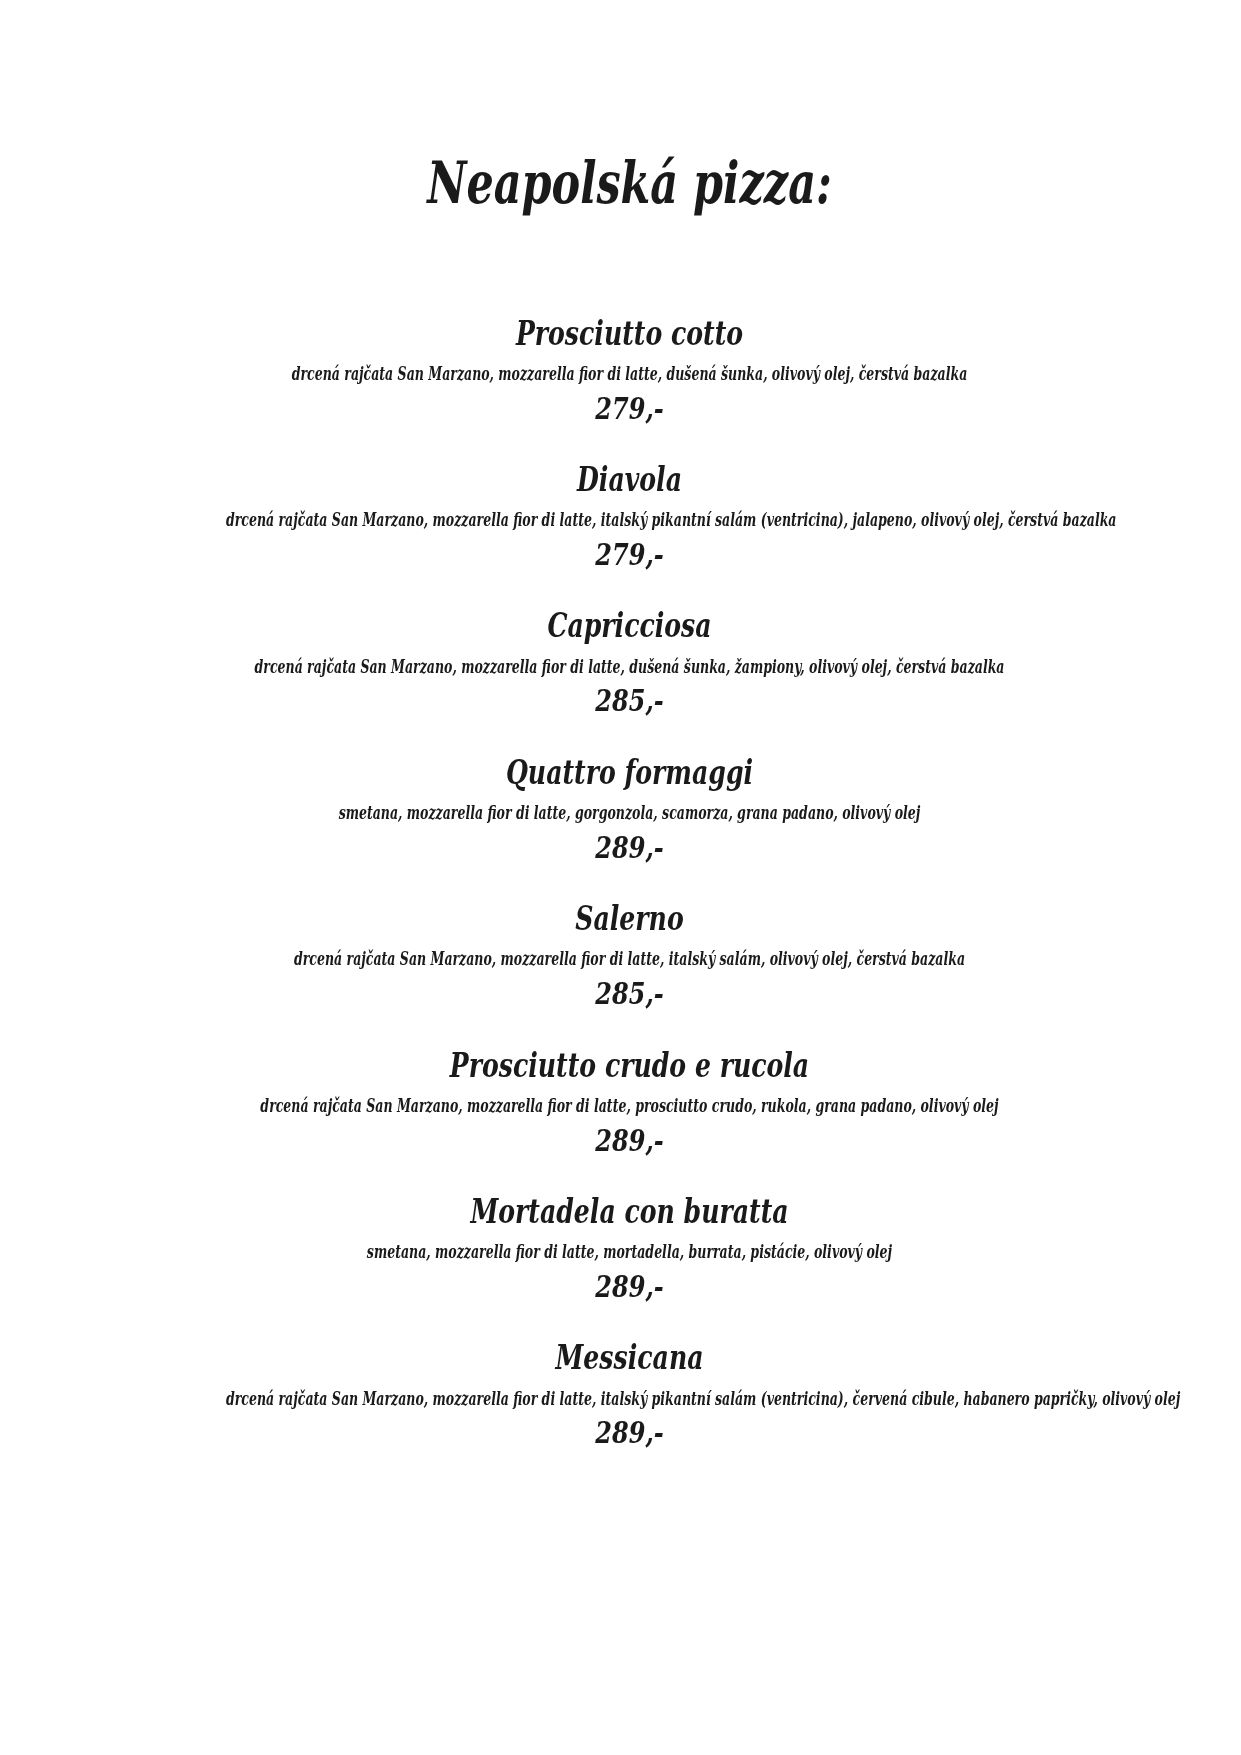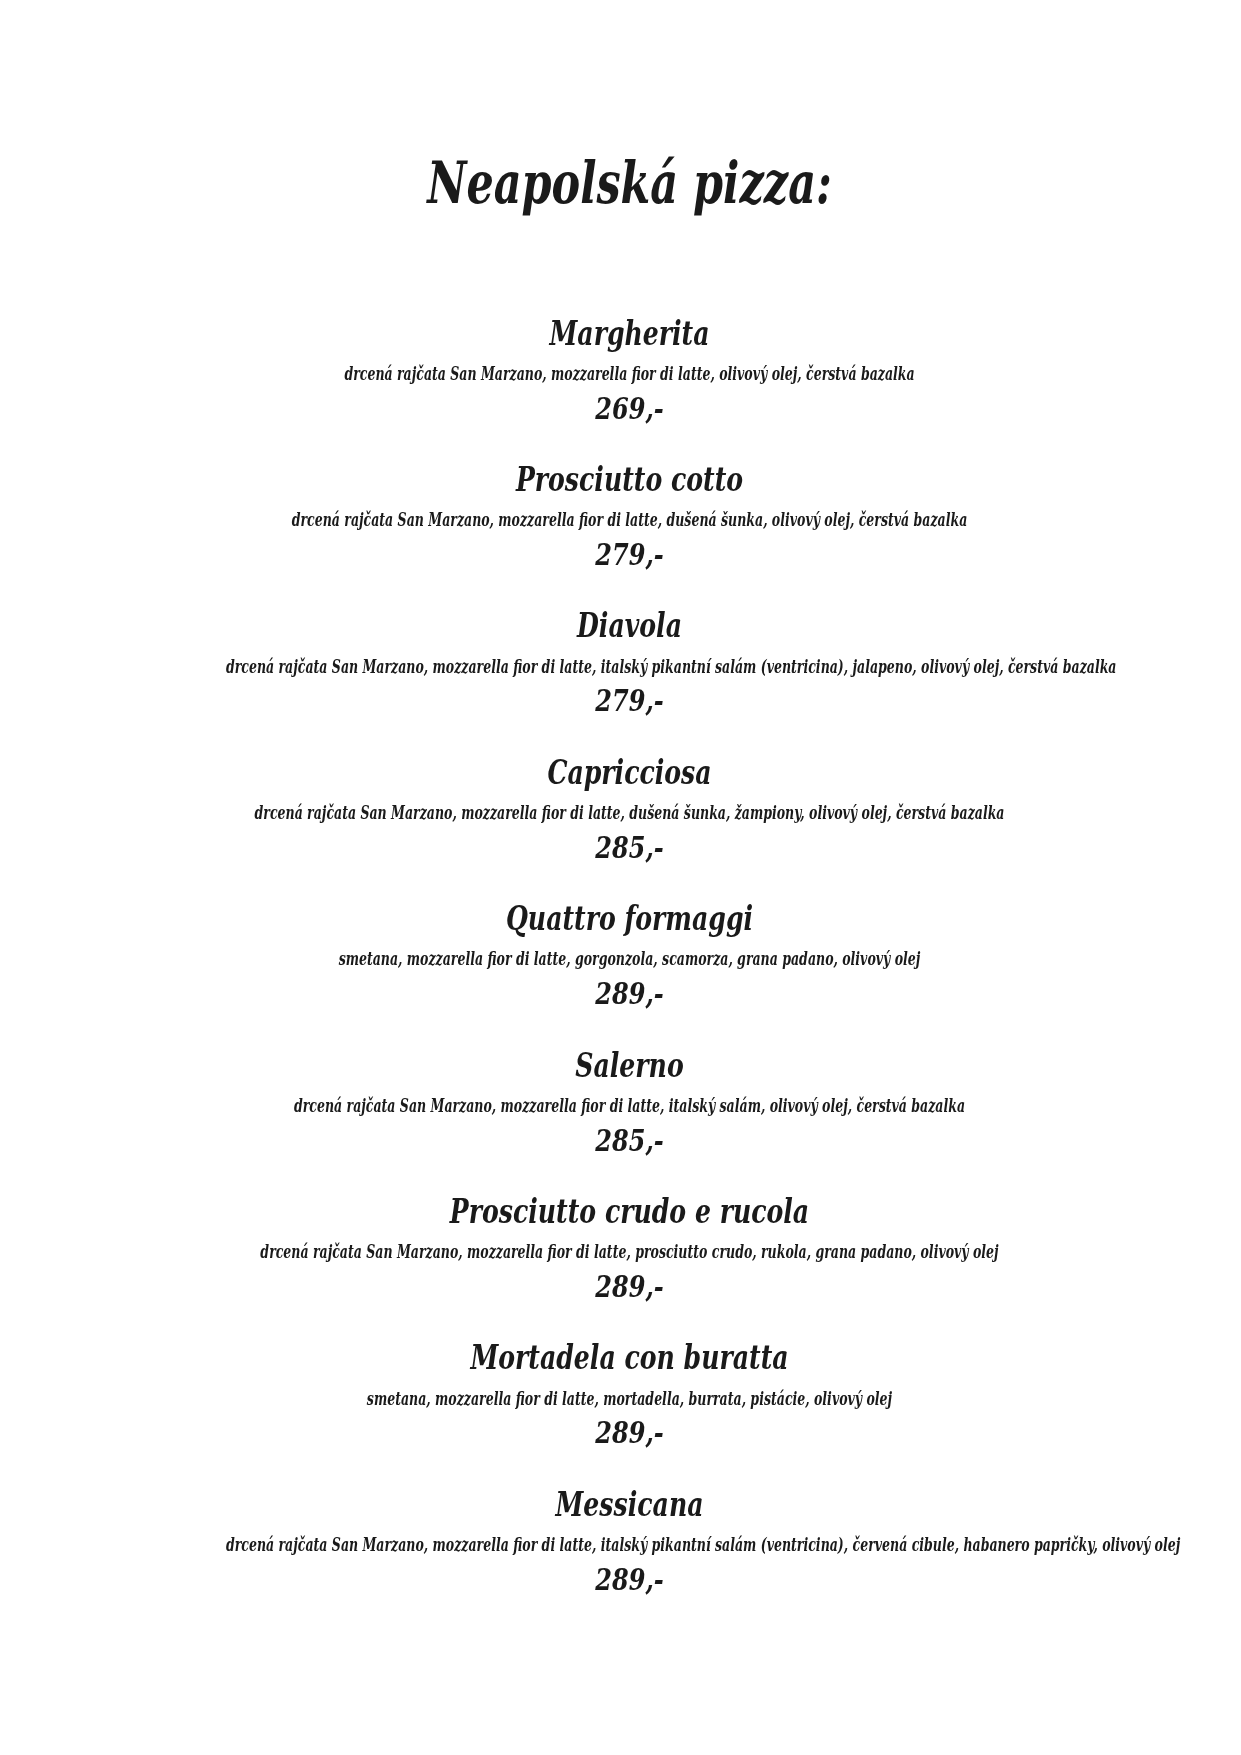--- a/index.html
+++ b/index.html
@@ -66,25 +66,20 @@
     transform-origin: 50% 50%;
   }
 </style>
 </head>
 <body>
 
 <main class="menu">
   <h1 class="page-title">Neapolská pizza:</h1>
 
   <div id="menu-list">
-  <section class="menu-item">
-    <h2 class="item-name">Margherita</h2>
-    <p class="item-desc">drcená rajčata San Marzano, mozzarella fior di latte, olivový olej, čerstvá bazalka</p>
-    <p class="item-price">269,-</p>
-  </section>
 
   <section class="menu-item">
     <h2 class="item-name">Prosciutto cotto</h2>
     <p class="item-desc">drcená rajčata San Marzano, mozzarella fior di latte, dušená šunka, olivový olej, čerstvá bazalka</p>
     <p class="item-price">279,-</p>
   </section>
 
   <section class="menu-item">
     <h2 class="item-name">Diavola</h2>
     <p class="item-desc">drcená rajčata San Marzano, mozzarella fior di latte, italský pikantní salám (ventricina), jalapeno, olivový olej, čerstvá bazalka</p>

